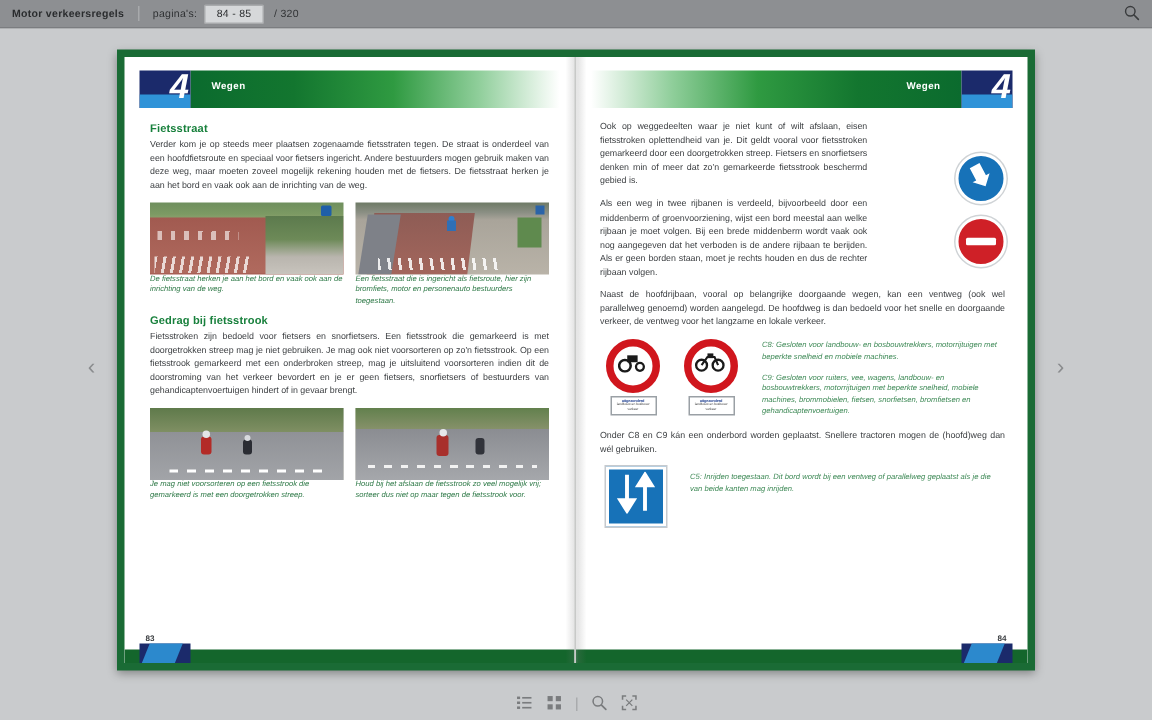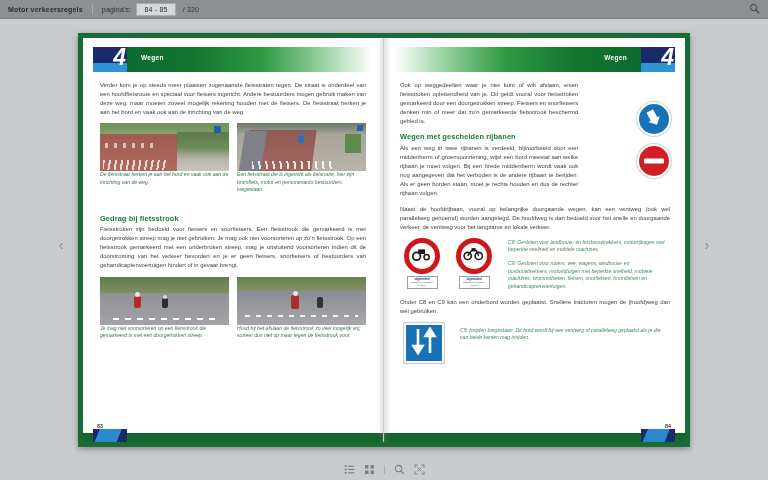--- a/index.html
+++ b/index.html
@@ -319,20 +319,21 @@
         <div class="band"></div>
         <div class="chapnum l">
           <div class="blue2"></div>
           <div class="num">4</div>
         </div>
         <div class="hdr-label l">Wegen</div>
       </div>
 
       <div class="body">
 
+        <h3 class="sec">Fietsstraat</h3>
         <p class="para">Verder kom je op steeds meer plaatsen zogenaamde fietsstraten tegen. De straat is onderdeel van een hoofdfietsroute en speciaal voor fietsers ingericht. Andere bestuurders mogen gebruik maken van deze weg, maar moeten zoveel mogelijk rekening houden met de fietsers. De fietsstraat herken je aan het bord en vaak ook aan de inrichting van de weg.</p>
 
         <div class="photos">
           <div class="cell">
             <div class="ph ph1">
               <div class="stripes2"></div>
               <div class="stripes"></div>
               <div class="sign"></div>
             </div>
             <div class="capwrap">
@@ -349,21 +350,21 @@
                 </div>
               <div class="zig"></div>
               <div class="sign"></div>
             </div>
             <div class="capwrap">
               <div class="cap">Een fietsstraat die is ingericht als fietsroute, hier zijn bromfiets, motor en personenauto bestuurders toegestaan.</div>
             </div>
           </div>
         </div>
 
-        <h3 class="sec" style="margin-top:20px">Gedrag bij fietsstrook</h3>
+        <h3 class="sec" style="margin-top:4px">Gedrag bij fietsstrook</h3>
         <p class="para">Fietsstroken zijn bedoeld voor fietsers en snorfietsers. Een fietsstrook die gemarkeerd is met doorgetrokken streep mag je niet gebruiken. Je mag ook niet voorsorteren op zo'n fietsstrook. Op een fietsstrook gemarkeerd met een onderbroken streep, mag je uitsluitend voorsorteren indien dit de doorstroming van het verkeer bevordert en je er geen fietsers, snorfietsers of bestuurders van gehandicaptenvoertuigen hindert of in gevaar brengt.</p>
 
         <div class="photos">
           <div class="cell">
             <div class="ph ph3">
               <div class="veg"></div>
               <div class="m1"></div>
               <div class="m2"></div>
               <div class="line"></div>
             </div>
@@ -416,21 +417,20 @@
         </div>
         <div class="sign-round sign-noentry">
           <span class="bar"></span>
         </div>
       </div>
 
       <div class="body">
 
         <p class="para" style="width:66%">Ook op weggedeelten waar je niet kunt of wilt afslaan, eisen fietsstroken oplettendheid van je. Dit geldt vooral voor fietsstroken gemarkeerd door een doorgetrokken streep. Fietsers en snorfietsers denken min of meer dat zo'n gemarkeerde fietsstrook beschermd gebied is.</p>
 
-        <h3 class="sec">Wegen met gescheiden rijbanen</h3>
         <p class="para" style="width:66%">Als een weg in twee rijbanen is verdeeld, bijvoorbeeld door een middenberm of groenvoorziening, wijst een bord meestal aan welke rijbaan je moet volgen. Bij een brede middenberm wordt vaak ook nog aangegeven dat het verboden is de andere rijbaan te berijden. Als er geen borden staan, moet je rechts houden en dus de rechter rijbaan volgen.</p>
 
         <p class="para">Naast de hoofdrijbaan, vooral op belangrijke doorgaande wegen, kan een ventweg (ook wel parallelweg genoemd) worden aangelegd. De hoofdweg is dan bedoeld voor het snelle en doorgaande verkeer, de ventweg voor het langzame en lokale verkeer.</p>
 
         <div class="signrow" style="margin:5px 0 7px 4px">
           <div class="signblock">
             <div class="sign-c">
               <span class="ico">
                 <svg width="20" height="14" viewBox="0 0 26 18">
                   <rect x="8" y="3" width="9" height="6" fill="#1a1a1a"></rect>

